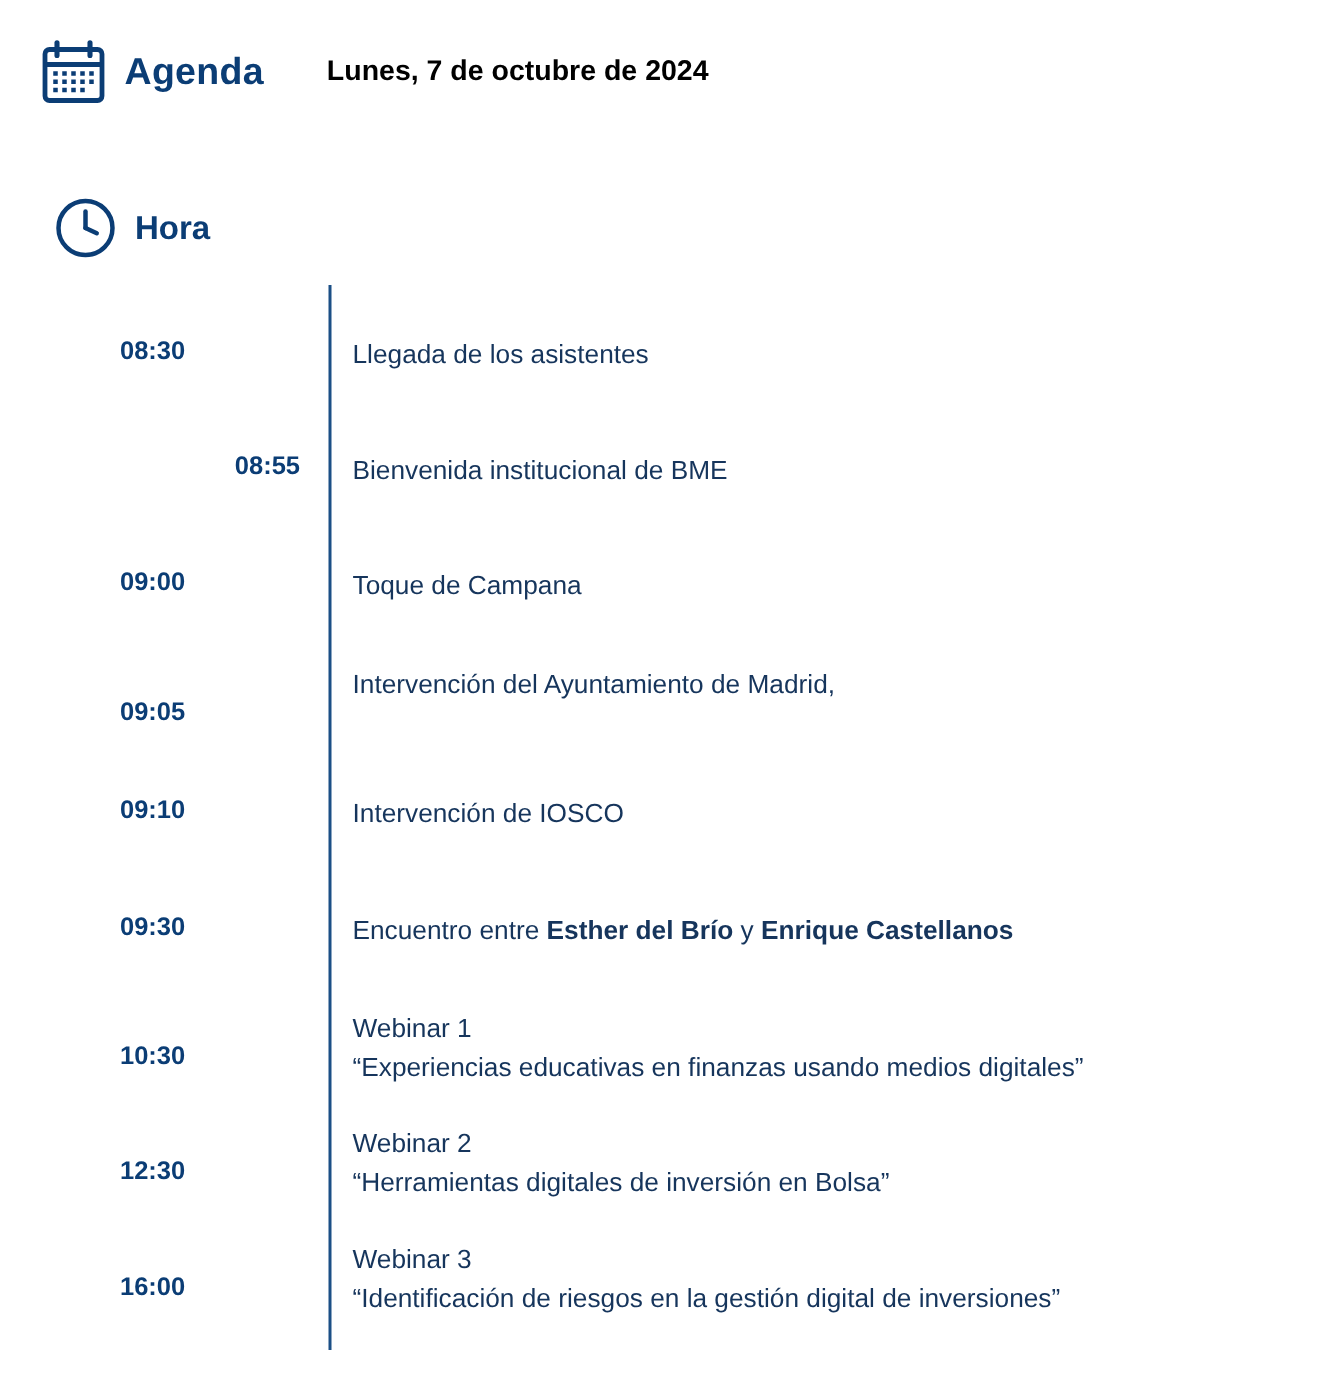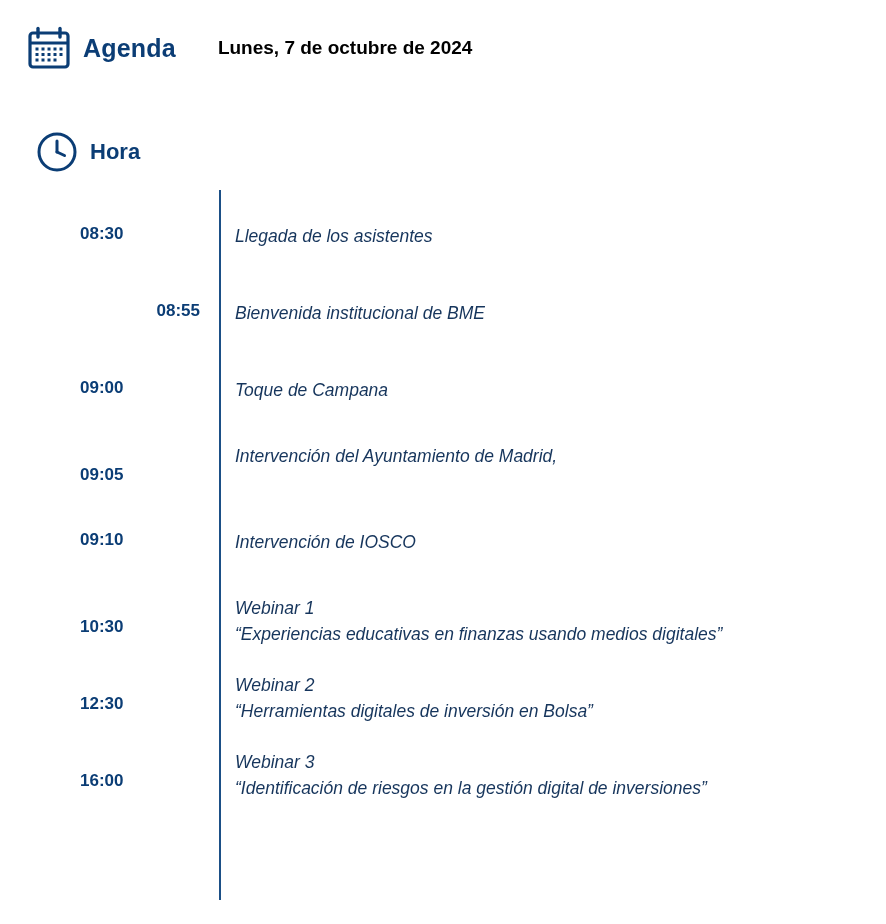--- a/index.html
+++ b/index.html
@@ -99,21 +99,20 @@
     color: #0b3d75;
     text-align: left;
     padding-top: 0;
   }
   .row-desc {
     flex: 1 1 auto;
     margin-left: 35px;
     font-size: 17.5px;
     color: #16355c;
     line-height: 1.5;
-    font-style: italic;
   }
   .row-desc .line2 {
     display: block;
   }
   .row-desc b {
     font-weight: bold;
   }
 
   
   .r1 { min-height: 77px; }
@@ -224,20 +223,26 @@
       </div>
     </div>
 
     <div class="row r5">
       <div class="row-time">09:10</div>
       <div class="row-desc">
         <span>Intervención de IOSCO</span>
       </div>
     </div>
 
+    <div class="row r6">
+      <div class="row-time">09:30</div>
+      <div class="row-desc">
+        <span>Encuentro entre </span><b>Esther del Brío</b><span> y </span><b>Enrique Castellanos</b>
+      </div>
+    </div>
 
     <div class="row r7">
       <div class="row-time">10:30</div>
       <div class="row-desc">
         <span>Webinar 1</span>
         <span class="line2">“Experiencias educativas en finanzas usando medios digitales”</span>
       </div>
     </div>
 
     <div class="row r8">

